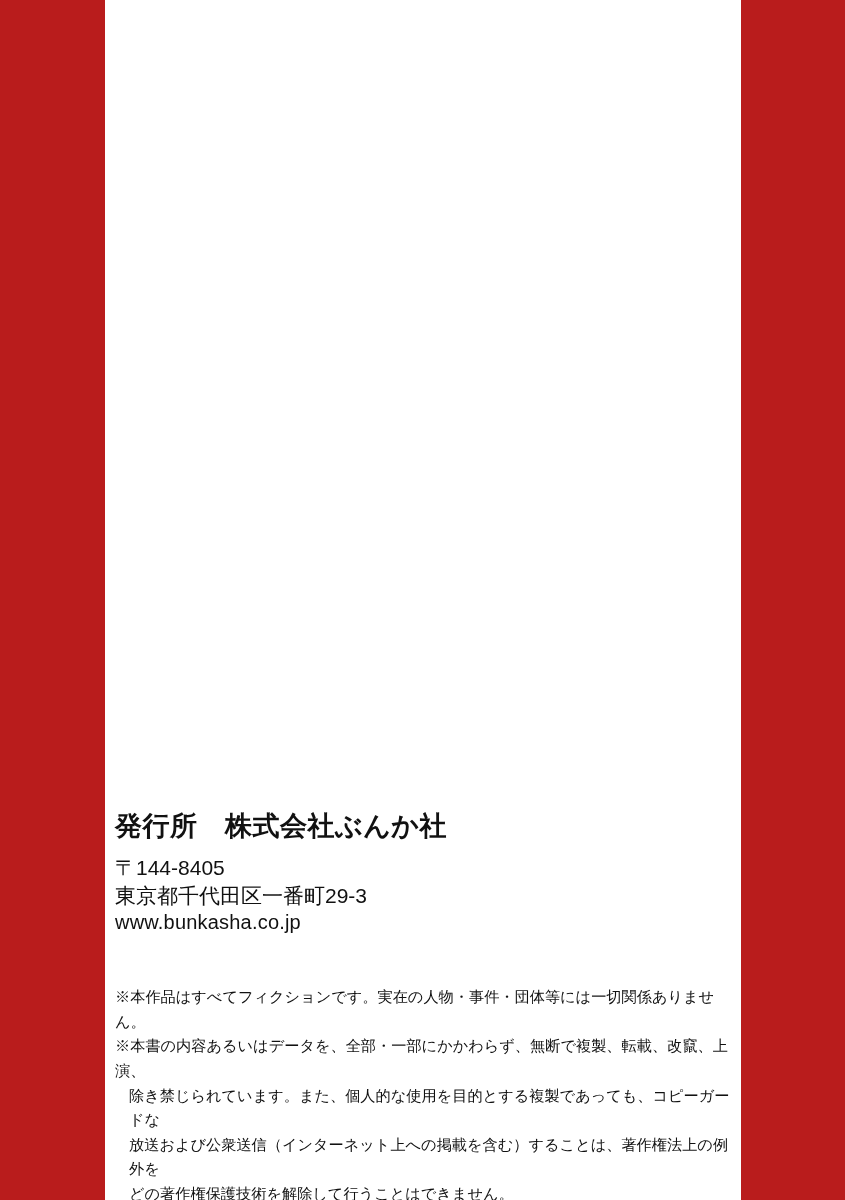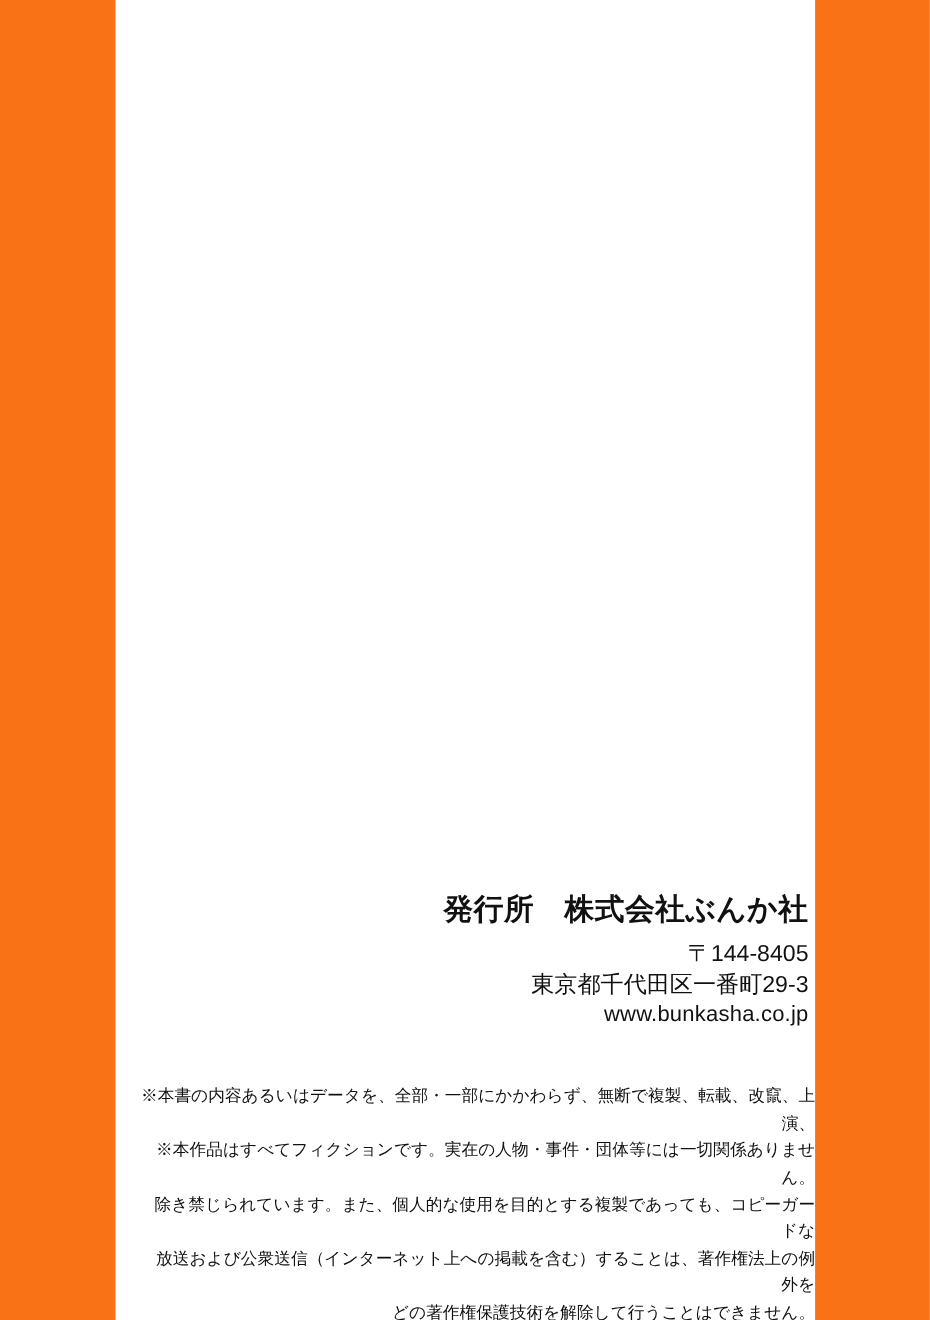--- a/index.html
+++ b/index.html
@@ -10,22 +10,21 @@
     width: 845px;
     height: 1200px;
     background: #4d4d4d;
     font-family: "Liberation Sans", sans-serif;
     overflow: hidden;
   }
   .viewer {
     position: relative;
     width: 845px;
     height: 1200px;
-    background: #f97316;
-    text-align: right;
+    background: #b91c1c;
   }
   .page {
     position: absolute;
     left: 105px;
     top: 0;
     width: 636px;
     height: 1200px;
     background: #ffffff;
   }
   .colophon {
@@ -82,21 +81,21 @@
     <div class="colophon">
       <div class="publisher-line">発行所　株式会社ぶんか社</div>
       <div class="address-block">
         <div>〒144-8405</div>
         <div>東京都千代田区一番町29-3</div>
         <div class="url-line">www.bunkasha.co.jp</div>
       </div>
     </div>
 
     <div class="notice-block">
+      <p>※本作品はすべてフィクションです。実在の人物・事件・団体等には一切関係ありません。</p>
       <p>※本書の内容あるいはデータを、全部・一部にかかわらず、無断で複製、転載、改竄、上演、</p>
-      <p>※本作品はすべてフィクションです。実在の人物・事件・団体等には一切関係ありません。</p>
       <p class="cont">除き禁じられています。また、個人的な使用を目的とする複製であっても、コピーガードな</p>
       <p class="cont">放送および公衆送信（インターネット上への掲載を含む）することは、著作権法上の例外を</p>
       <p class="cont">どの著作権保護技術を解除して行うことはできません。</p>
     </div>
 
   </div>
 </div>
 
 </body></html>

